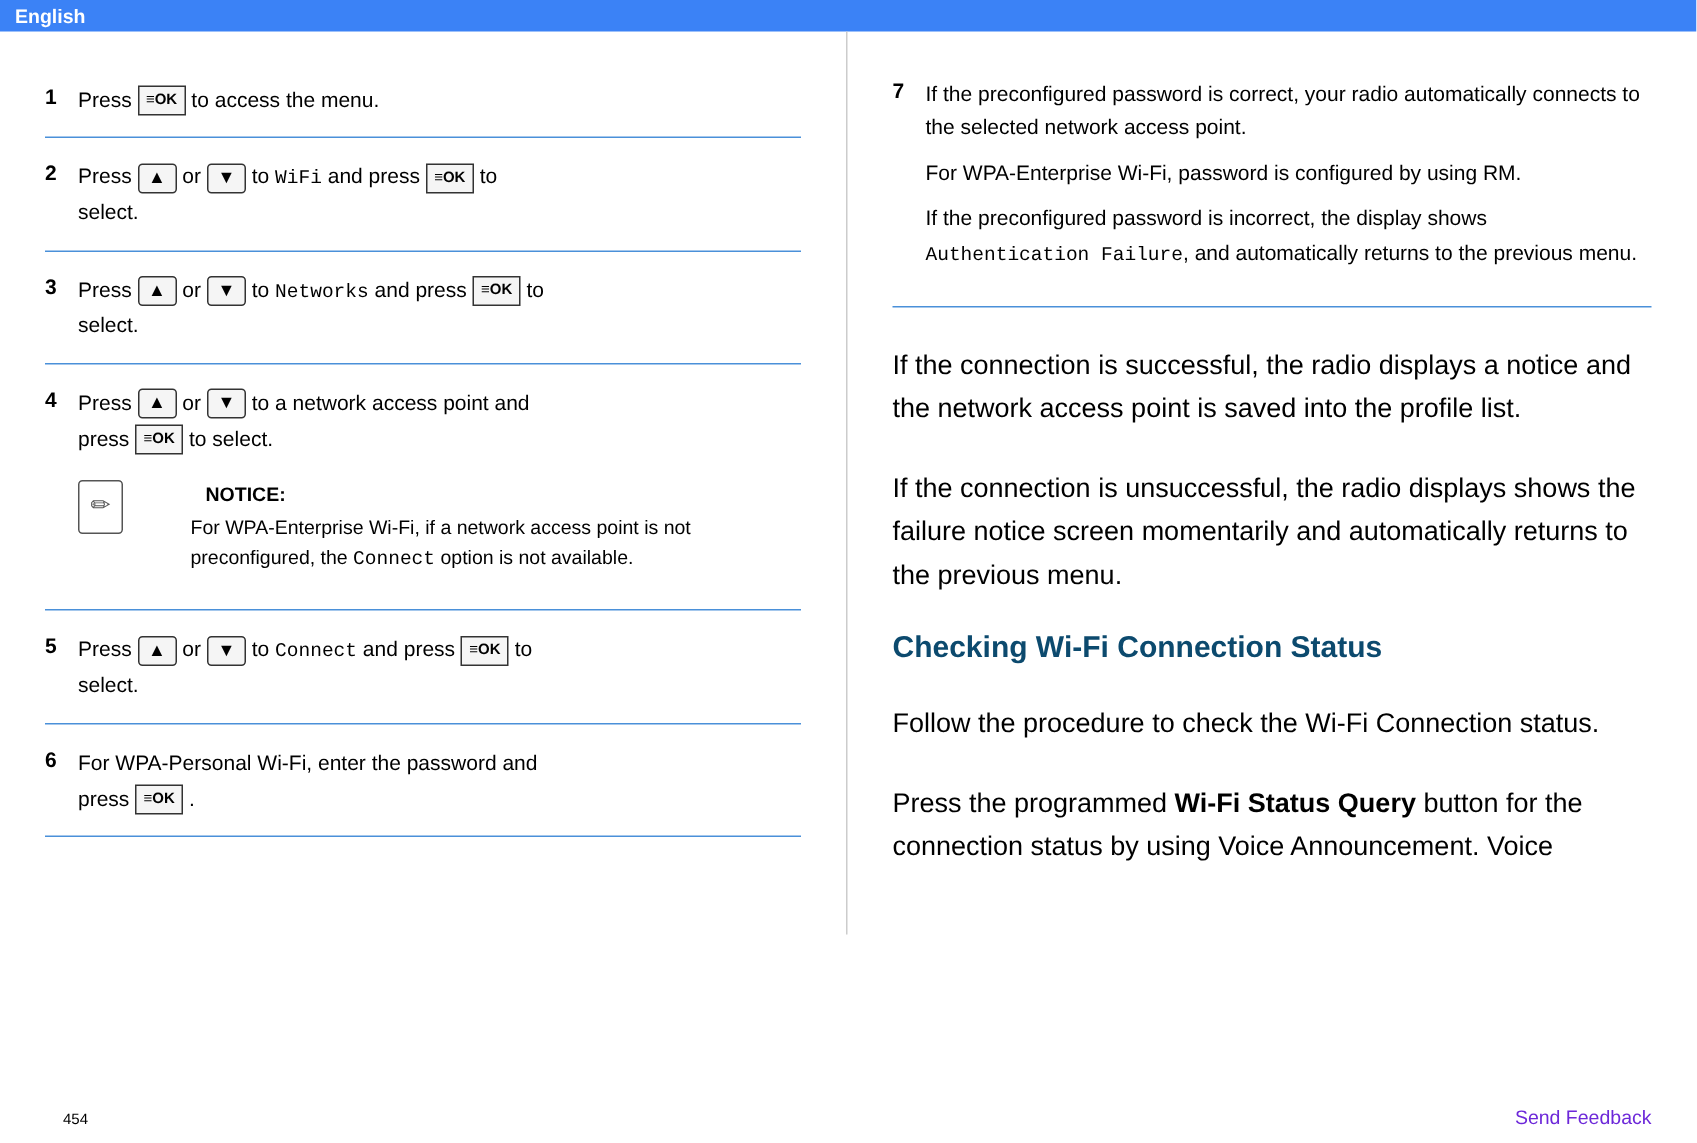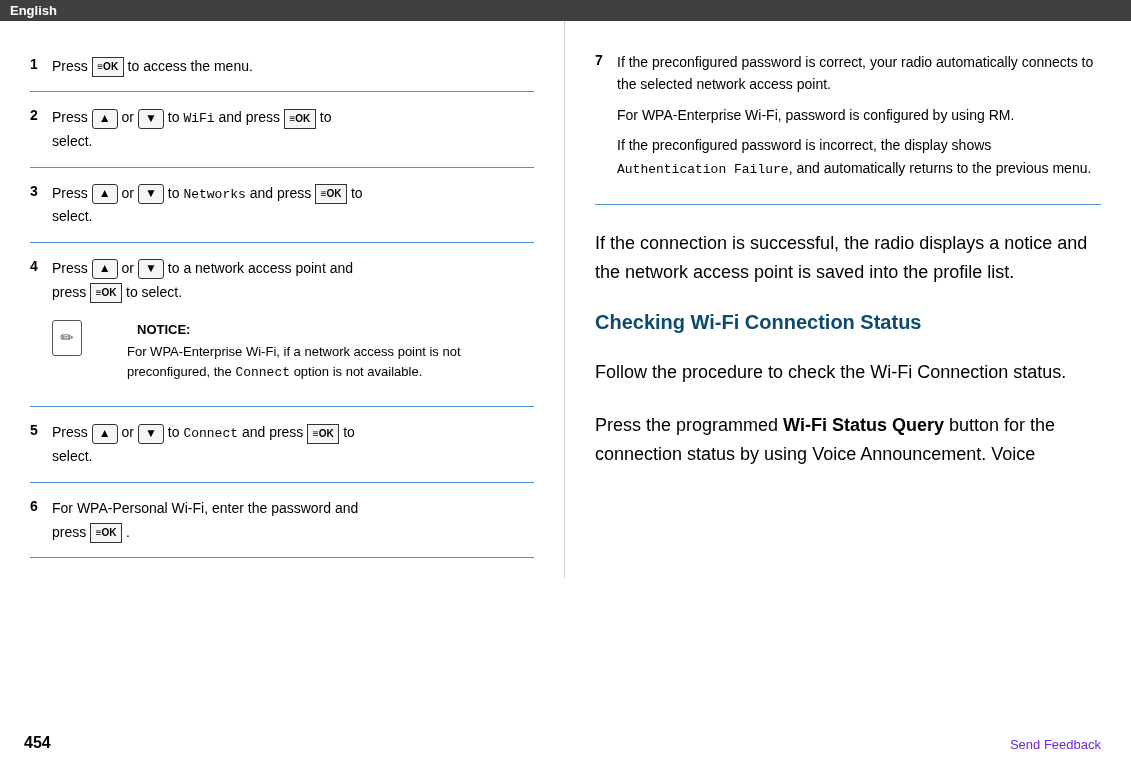--- a/index.html
+++ b/index.html
@@ -8,21 +8,21 @@
       font-size: 14px;
       background: #fff;
       color: #000;
       width: 1131px;
       min-height: 762px;
       position: relative;
     }
 
     
     .header {
-      background: #404040;
+      background: #3b82f6;
       color: #fff;
       padding: 3px 10px;
       font-size: 13px;
       font-weight: bold;
     }
 
     
     .main-content {
       display: flex;
       padding: 0;
@@ -181,23 +181,23 @@
       font-size: 20px;
       font-weight: bold;
       color: #0c4a6e;
       margin: 18px 0 10px 0;
     }
 
     
     .footer {
       position: absolute;
       bottom: 10px;
-      left: 24px;
-      font-size: 16px;
-      font-weight: bold;
+      left: 42px;
+      font-size: 10px;
+      font-weight: normal;
     }
 
     .footer-right {
       position: absolute;
       bottom: 10px;
       right: 30px;
       font-size: 13px;
       color: #6d28d9;
       cursor: pointer;
     }
@@ -320,20 +320,21 @@
         <p>For WPA-Enterprise Wi-Fi, password is configured by using RM.</p>
         <p>
           <span>If the preconfigured password is incorrect, the display shows </span><span class="monospace">Authentication Failure</span><span>, and automatically returns to the previous menu.</span>
         </p>
       </div>
     </div>
 
     <hr class="divider">
 
     <div class="info-block">If the connection is successful, the radio displays a notice and the network access point is saved into the profile list.</div>
+    <div class="info-block">If the connection is unsuccessful, the radio displays shows the failure notice screen momentarily and automatically returns to the previous menu.</div>
 
     <div class="section-heading">Checking Wi-Fi Connection Status</div>
 
     <div class="info-block">Follow the procedure to check the Wi-Fi Connection status.</div>
     <div class="info-block">
       <span>Press the programmed </span><strong>Wi-Fi Status Query</strong><span> button for the connection status by using Voice Announcement. Voice</span>
     </div>
 
   </div>
 

